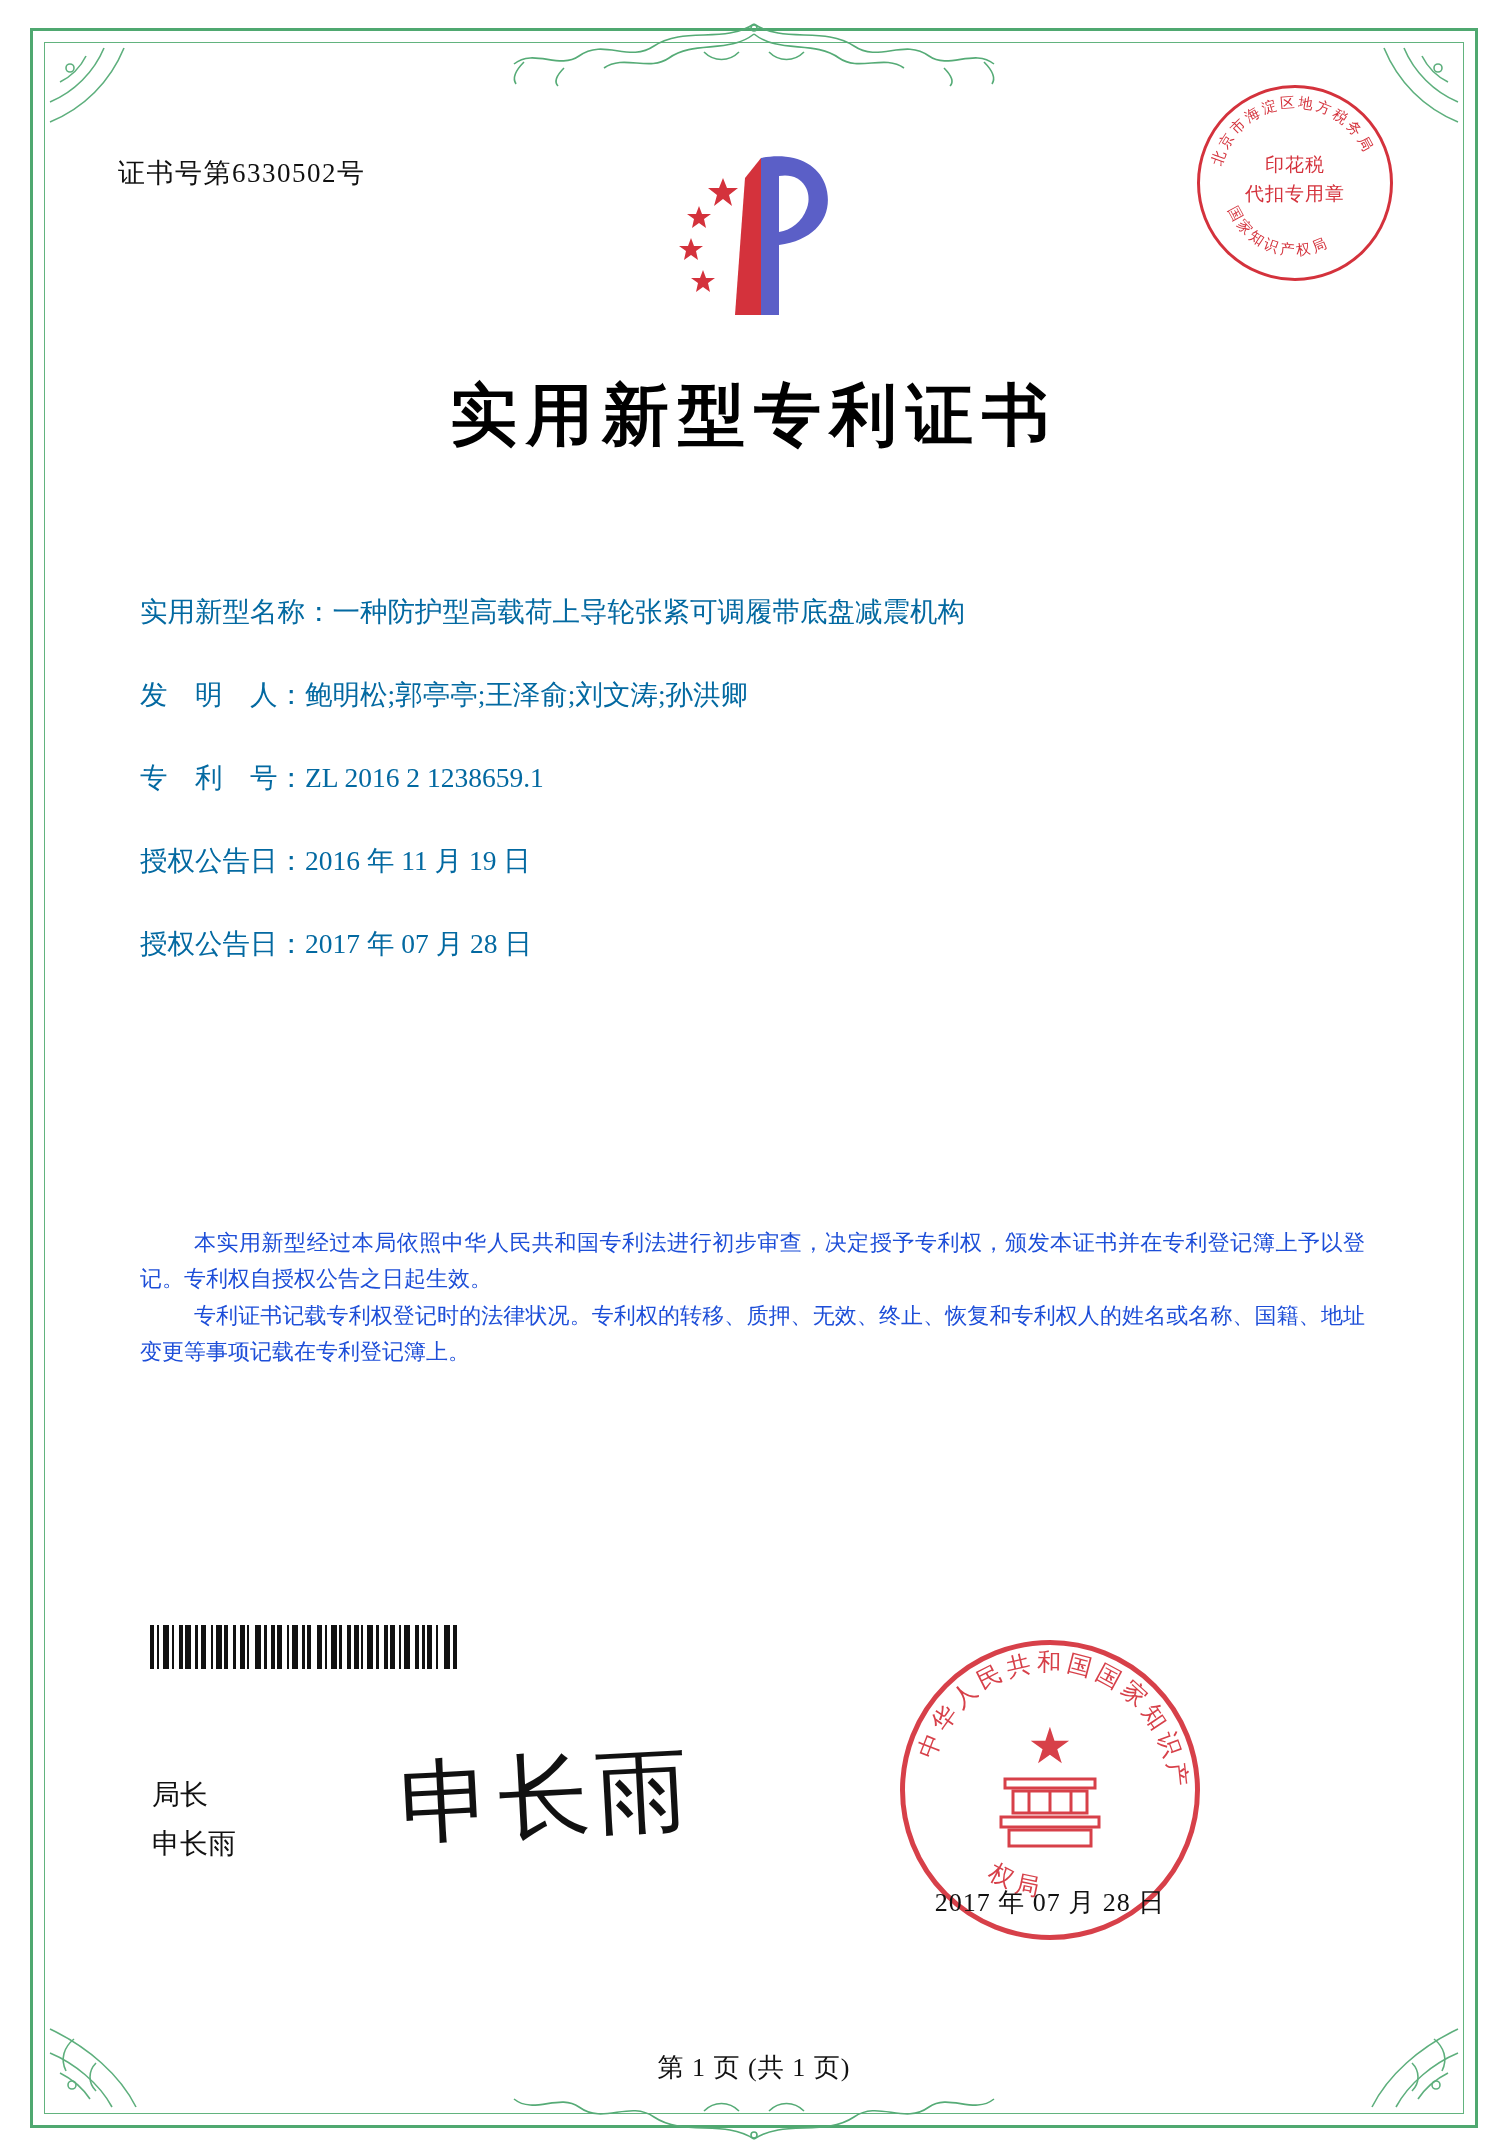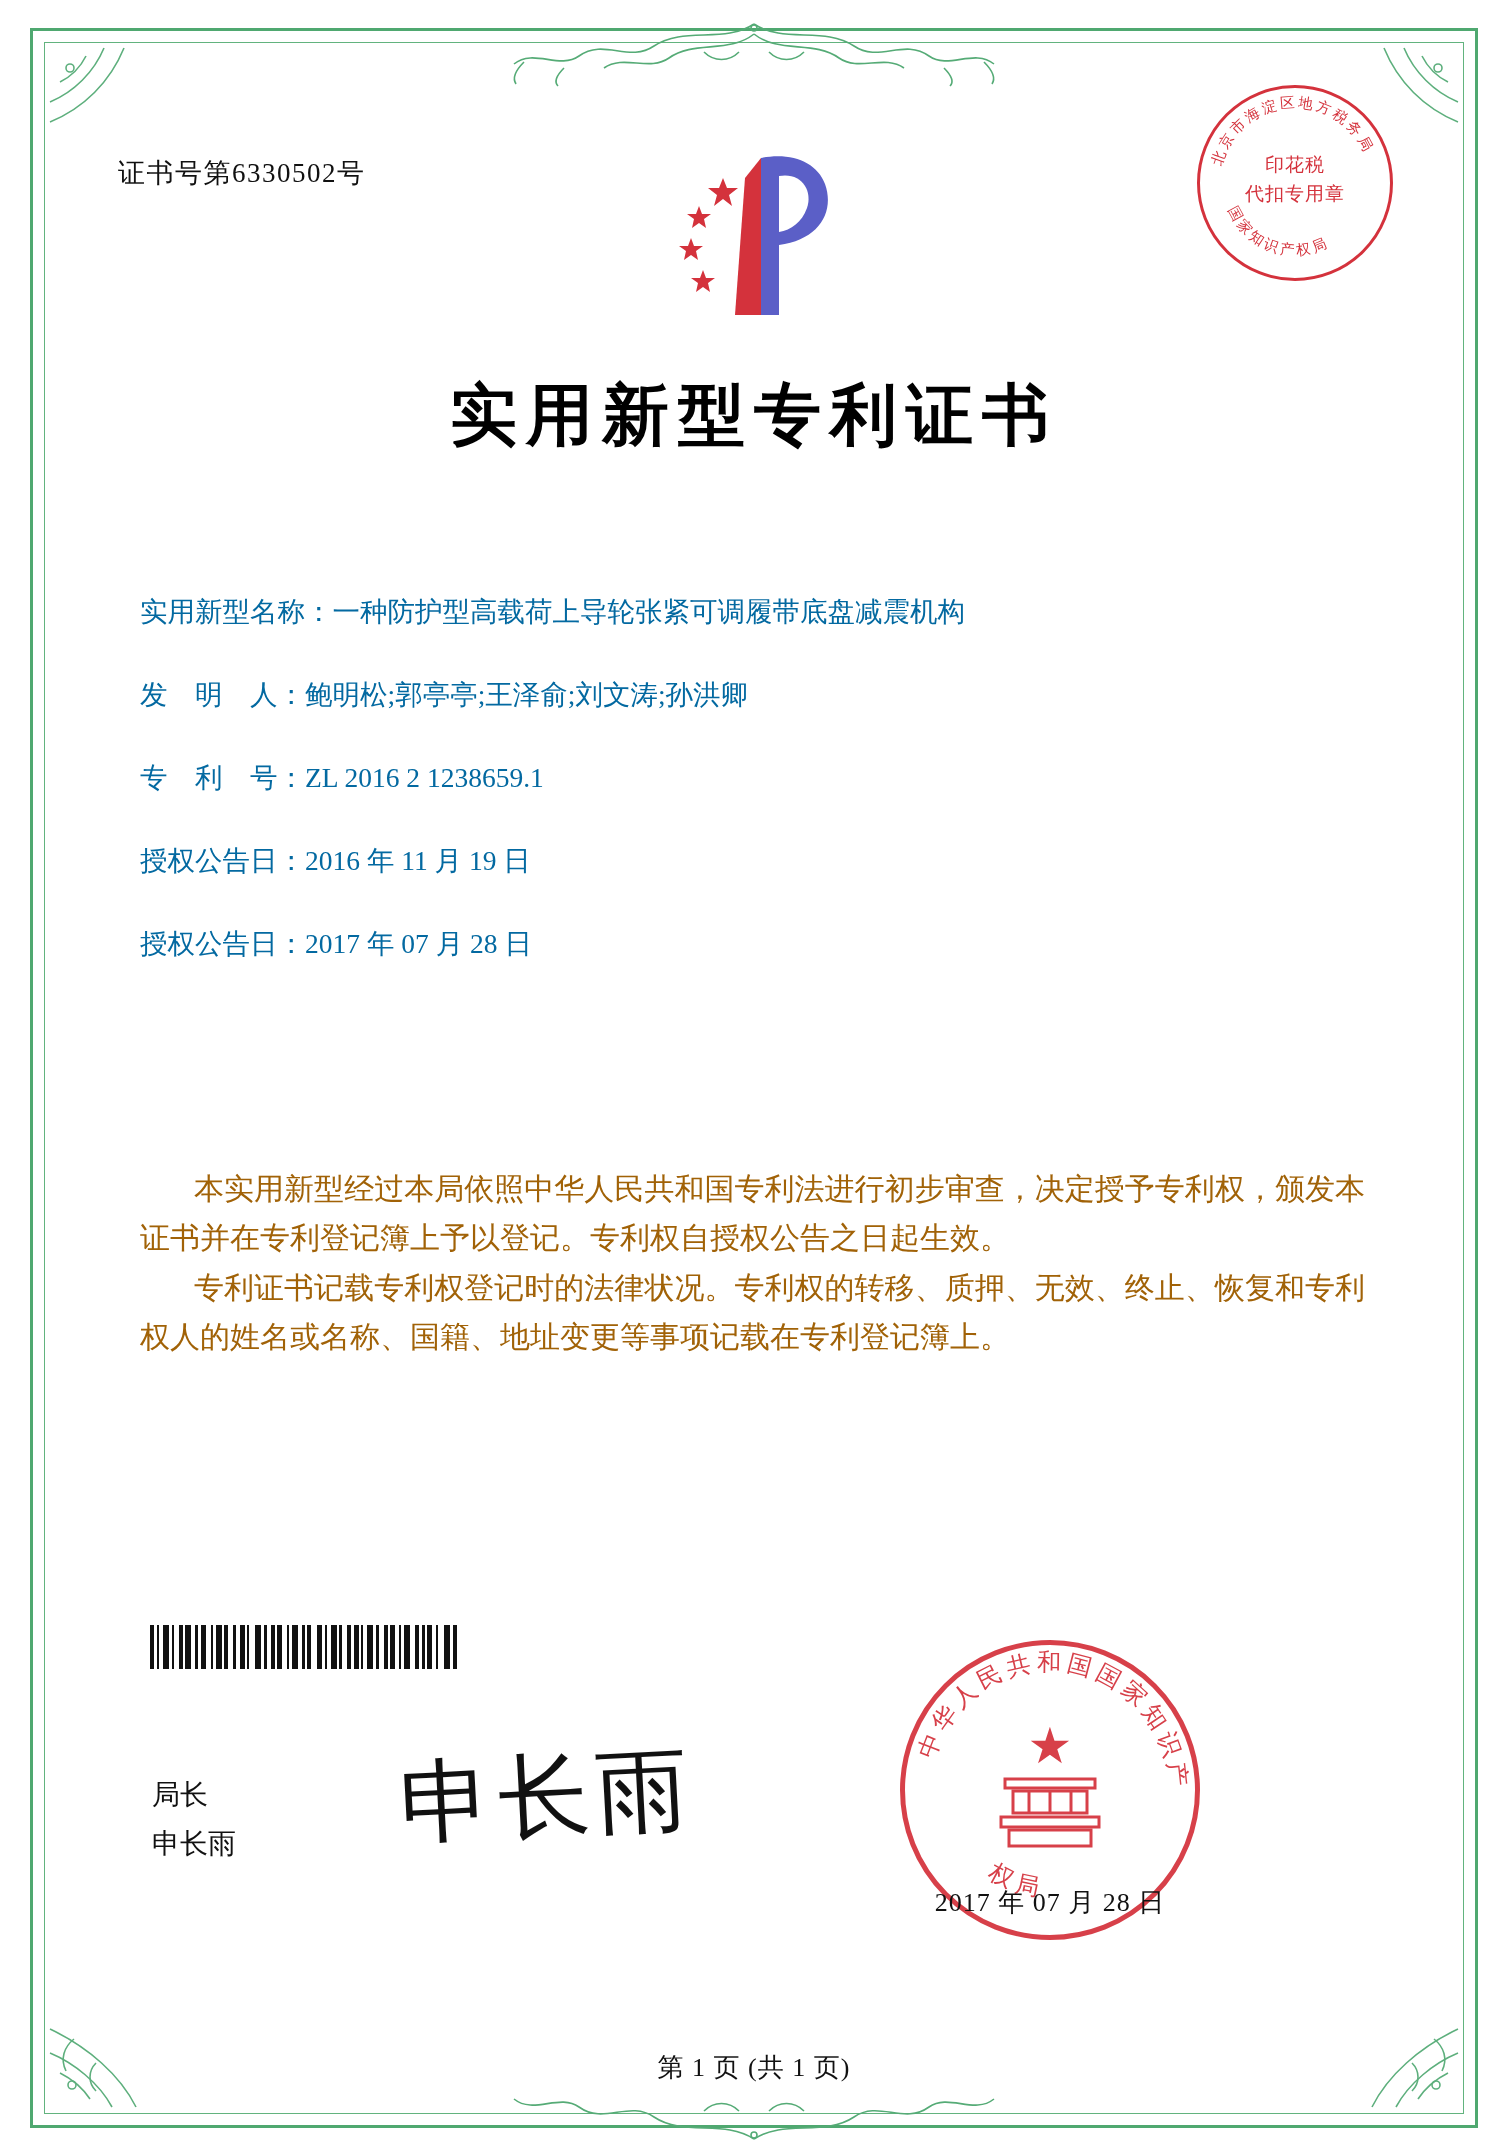--- a/index.html
+++ b/index.html
@@ -142,25 +142,25 @@
     display: inline-block;
   }
   .field-value {
     display: inline;
   }
 
   
   .body-text {
     position: absolute;
     left: 140px;
-    top: 1165px;
+    top: 1225px;
     width: 1225px;
-    font-size: 30px;
+    font-size: 22px;
     line-height: 1.62;
-    color: #a16207;
+    color: #1d4ed8;
     text-align: justify;
     font-family: "Liberation Serif", serif;
   }
   .body-text p {
     margin: 0 0 2px 0;
     text-indent: 54px;
   }
 
   
   .barcode {

